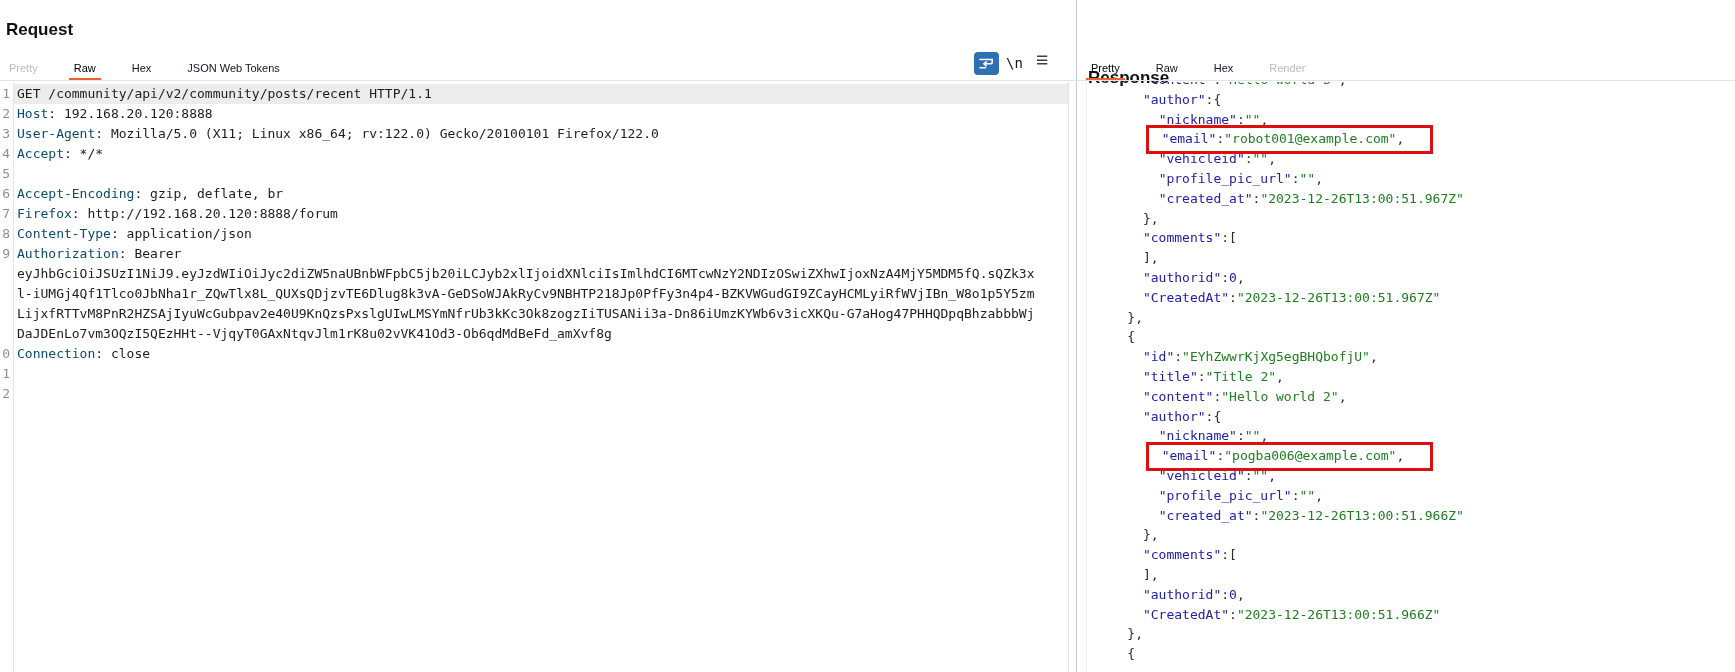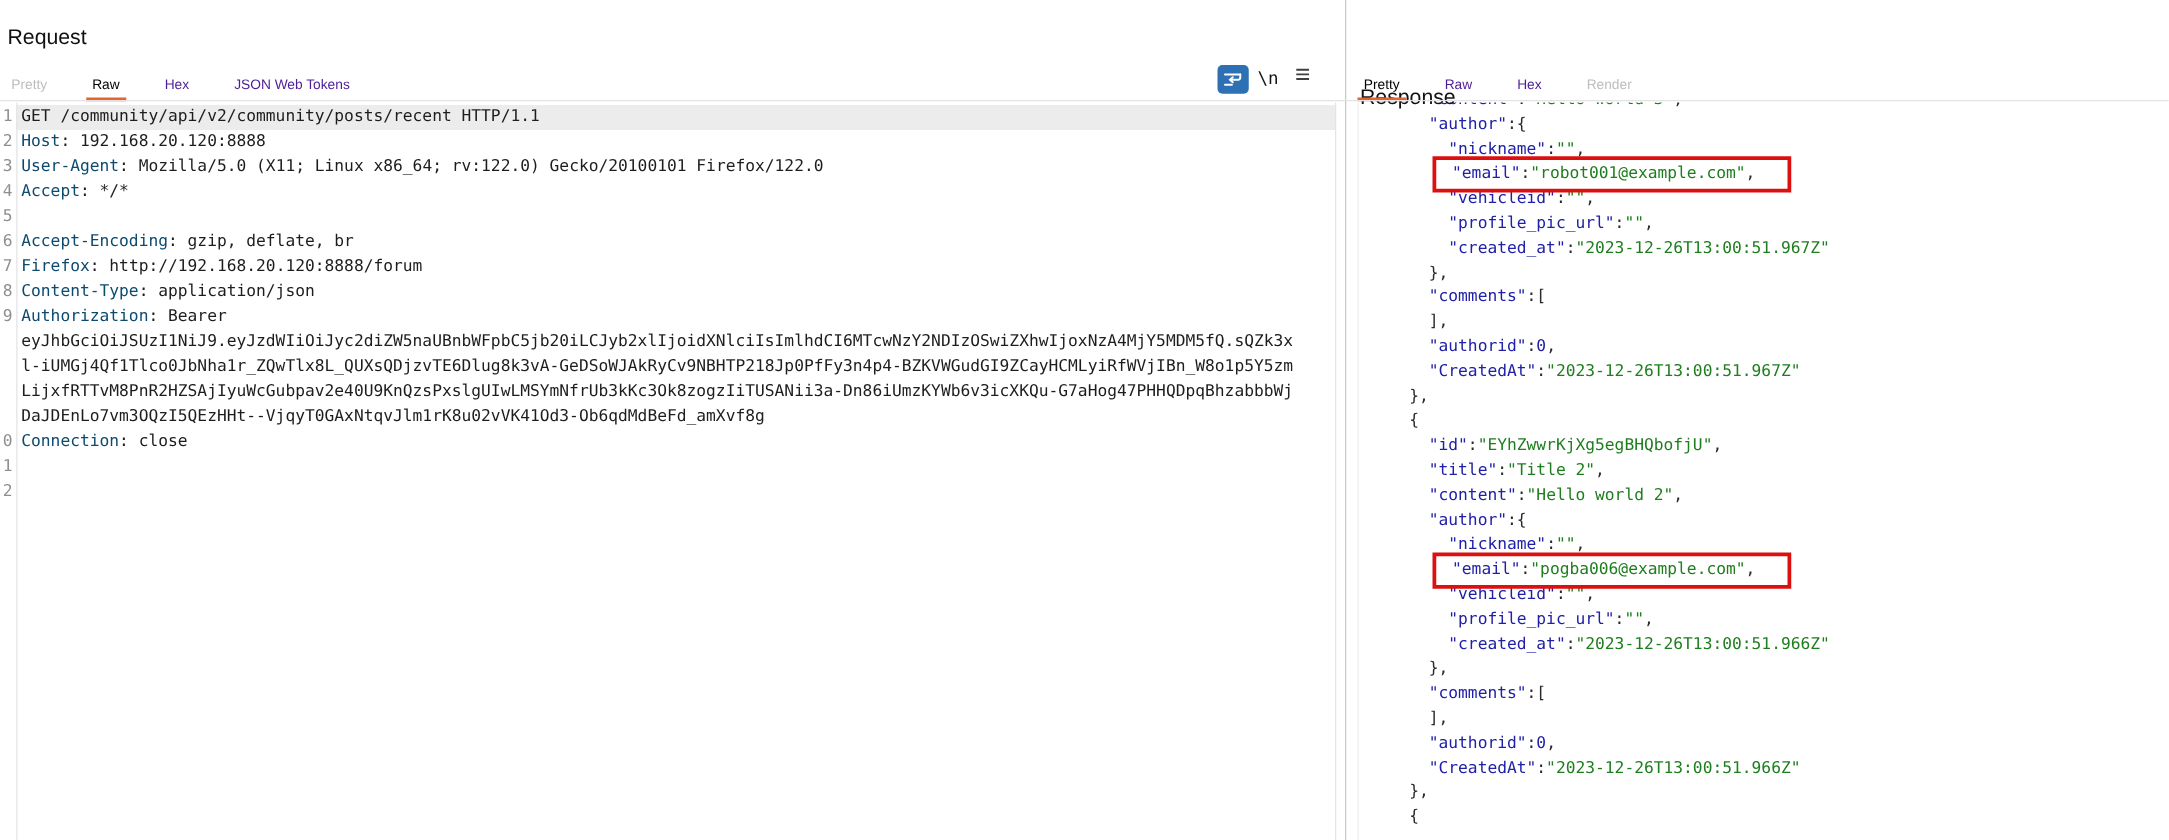--- a/index.html
+++ b/index.html
@@ -1,22 +1,22 @@
 <!DOCTYPE html>
 <html><head>
 <meta charset="utf-8">
 <style>
   html,body{margin:0;padding:0;}
   body{
     width:1735px;height:672px;position:relative;overflow:hidden;
     background:#ffffff;font-family:"Liberation Sans",sans-serif;
   }
-  .panel-title{position:absolute;top:20px;font-size:17px;font-weight:400;color:#111;}
+  .panel-title{position:absolute;top:20px;font-size:17px;font-weight:700;color:#111;}
   .tabs{position:absolute;top:56px;height:25px;display:flex;gap:26px;align-items:flex-end;font-size:11px;}
-  .tab{padding:0 5px 4px 5px;border-bottom:3px solid transparent;color:#4c1d95;cursor:default;white-space:nowrap;}
+  .tab{padding:0 5px 4px 5px;border-bottom:3px solid transparent;color:#0f172a;cursor:default;white-space:nowrap;}
   .tab.active{color:#000;border-bottom-color:#e8622d;}
   .tab.dim{color:#bdbdbd;}
   .hline{position:absolute;height:1px;background:#e3e3e3;top:80px;}
   .vline{position:absolute;width:1px;background:#e4e4e4;top:82px;bottom:0;}
   .divider{position:absolute;left:1076px;top:0;bottom:0;width:1px;background:#c9c9c9;}
 
   
   .wrap-btn{position:absolute;left:974px;top:52px;width:25px;height:23px;background:#2d70b3;border-radius:4px;display:flex;align-items:center;justify-content:center;}
   .nl-icon{position:absolute;left:1006px;top:55px;font-family:"DejaVu Sans Mono",monospace;font-size:14px;color:#141414;}
   .menu-icon{position:absolute;left:1036px;top:48px;font-size:21px;color:#3f3f3f;line-height:24px;}

